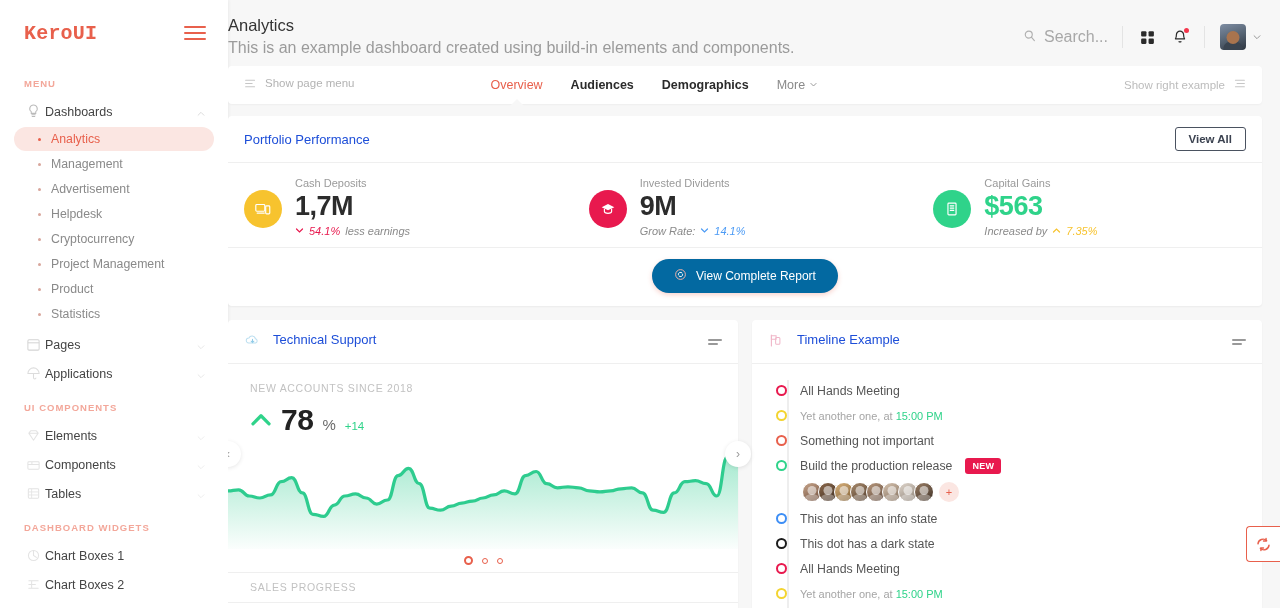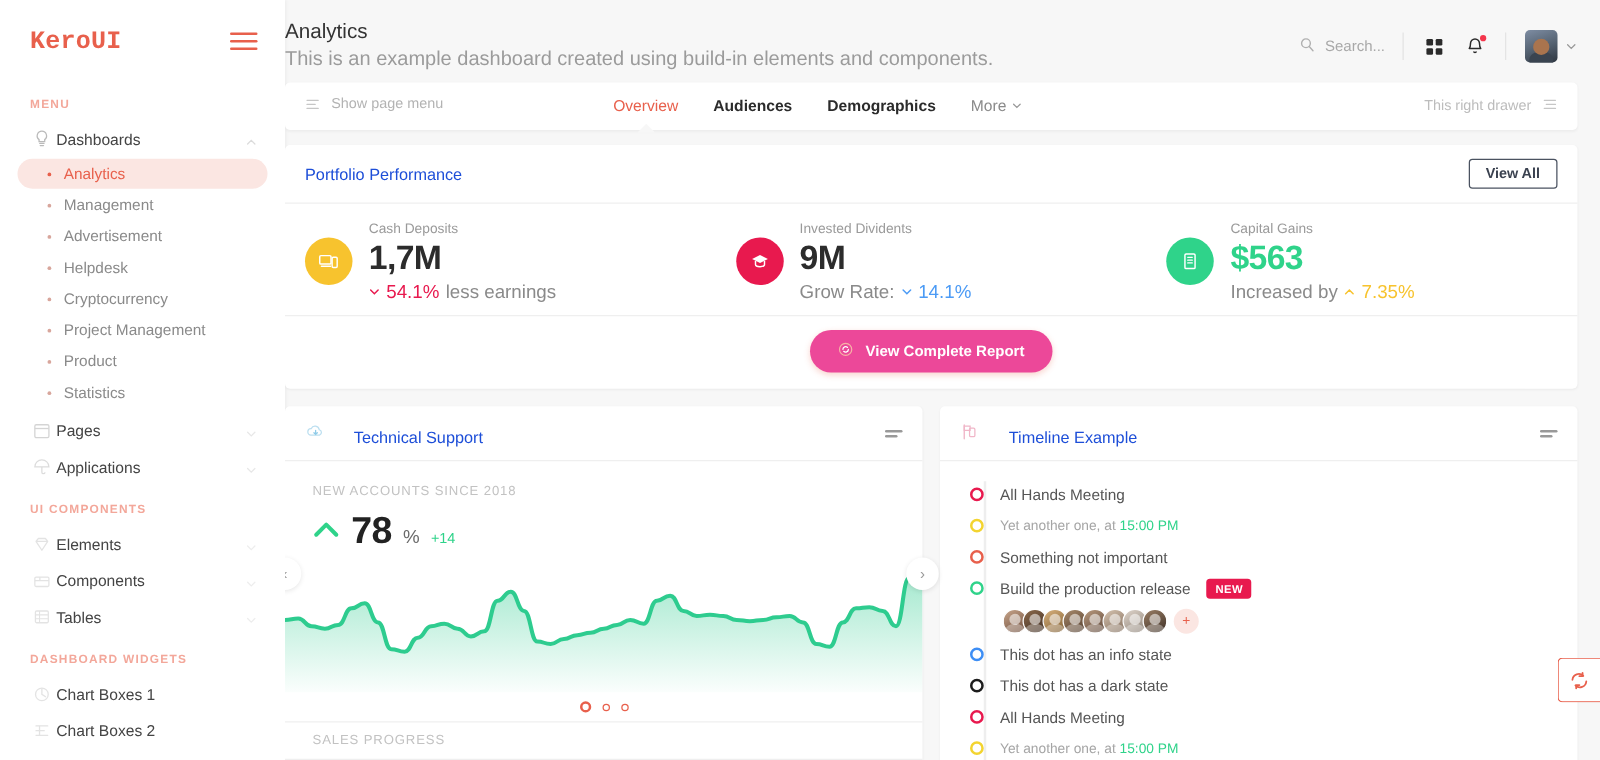--- a/index.html
+++ b/index.html
@@ -80,21 +80,21 @@
     line-height: 22px;
   }
   .page-sub { font-size: 16px; color: #9b9b9b; margin-top: 3px; }
   .page-head-right {
     display: flex; align-items: center; gap: 0; padding-top: 10px;
   }
   .search-box {
     display: flex; align-items: center; gap: 7px;
     padding-right: 14px; cursor: pointer;
   }
-  .search-box .lbl { font-size: 12px; color: #a8a8a8; }
+  .search-box .lbl { font-size: 16px; color: #a8a8a8; }
   .hdr-div { width: 1px; height: 22px; background: #e4e4e4; }
   .hdr-icons { display: flex; align-items: center; gap: 16px; padding: 0 16px; }
   .icon-btn { cursor: pointer; position: relative; display:flex; }
   .badge-dot {
     position: absolute; top: -1px; right: -1px;
     width: 5px; height: 5px; border-radius: 50%; background: #f4364c;
   }
   .avatar-wrap { display: flex; align-items: center; gap: 6px; padding-left: 15px; cursor: pointer; }
   .avatar {
     width: 26px; height: 26px; border-radius: 4px;
@@ -149,45 +149,45 @@
   .card {
     background: #fff; border-radius: 4px;
     box-shadow: 0 1px 2px rgba(0,0,0,0.05);
   }
   .card-head {
     display: flex; align-items: center; justify-content: space-between;
     padding: 11px 16px; border-bottom: 1px solid #efefef;
     min-height: 44px;
   }
   .card-title { font-size: 13px; color: #1d4ed8; }
-  .card-title-row { display:flex; align-items:flex-end; gap: 22px; }
+  .card-title-row { display:flex; align-items:flex-start; gap: 12px; }
   .btn-outline {
     border: 1px solid #4a5260; background: #fff;
     color: #3b4250; font-size: 11.5px; font-weight: bold;
     padding: 5px 13px; border-radius: 3px; cursor: pointer;
   }
   .burger-sm { width: 14px; cursor: pointer; }
   .burger-sm span { display:block; height:2px; background:#999; margin:2px 0; border-radius:1px;}
   .burger-sm span:last-child { width: 10px; }
 
   
   .metrics { display: flex; padding: 14px 0 10px; }
   .metric { flex: 1; display: flex; gap: 13px; padding: 0 16px; align-items: flex-start; }
   .m-circle {
     width: 38px; height: 38px; border-radius: 50%;
     display: flex; align-items: center; justify-content: center;
     flex: 0 0 38px; margin-top: 13px;
   }
   .m-label { font-size: 11px; color: #9a9a9a; }
   .m-value { font-size: 27px; font-weight: bold; color: #2c2c2c; line-height: 34px; letter-spacing: -.5px; }
-  .m-foot { font-size: 15px; color: #8a8a8a; display:flex; align-items:center; gap:5px; margin-top: 2px;}
+  .m-foot { font-size: 11px; color: #8a8a8a; display:flex; align-items:center; gap:5px; margin-top: 2px; font-style: italic;}
   .card-foot { padding: 11px 16px 13px; border-top: 1px solid #efefef; display:flex; justify-content:center; }
   .btn-primary {
-    background: #ec4899; color: #fff; border: none;
-    font-size: 12px; font-weight: bold;
+    background: #0369a1; color: #fff; border: none;
+    font-size: 12px; font-weight: normal;
     padding: 9px 22px; border-radius: 20px; cursor: pointer;
     display:flex; align-items:center; gap: 9px;
     box-shadow: 0 2px 5px rgba(232,96,76,.28);
   }
 
   
   .row2 { display: flex; gap: 14px; margin-top: 14px; }
   .col-l { width: 510px; flex: 0 0 510px; }
   .col-r { flex: 1; }
 
@@ -488,21 +488,21 @@
         <div class="tab more">
           <span>More</span>
           <span>
             <svg viewBox="0 0 12 12" width="9" height="9">
                 <path d="M2.5 4.5 6 8l3.5-3.5" fill="none" stroke="#999" stroke-width="1.3" stroke-linecap="round"></path>
               </svg>
           </span>
         </div>
       </div>
       <div class="drawer-right">
-        <span class="lbl">This right drawer</span>
+        <span class="lbl">Show right example</span>
         <span>
           <svg viewBox="0 0 16 16" width="13" height="13">
               <path d="M3 4h11M5 8h9M3 12h11" stroke="#c6c6c6" stroke-width="1.3" stroke-linecap="round"></path>
             </svg>
         </span>
       </div>
     </div>
 
     <div class="content">
 

